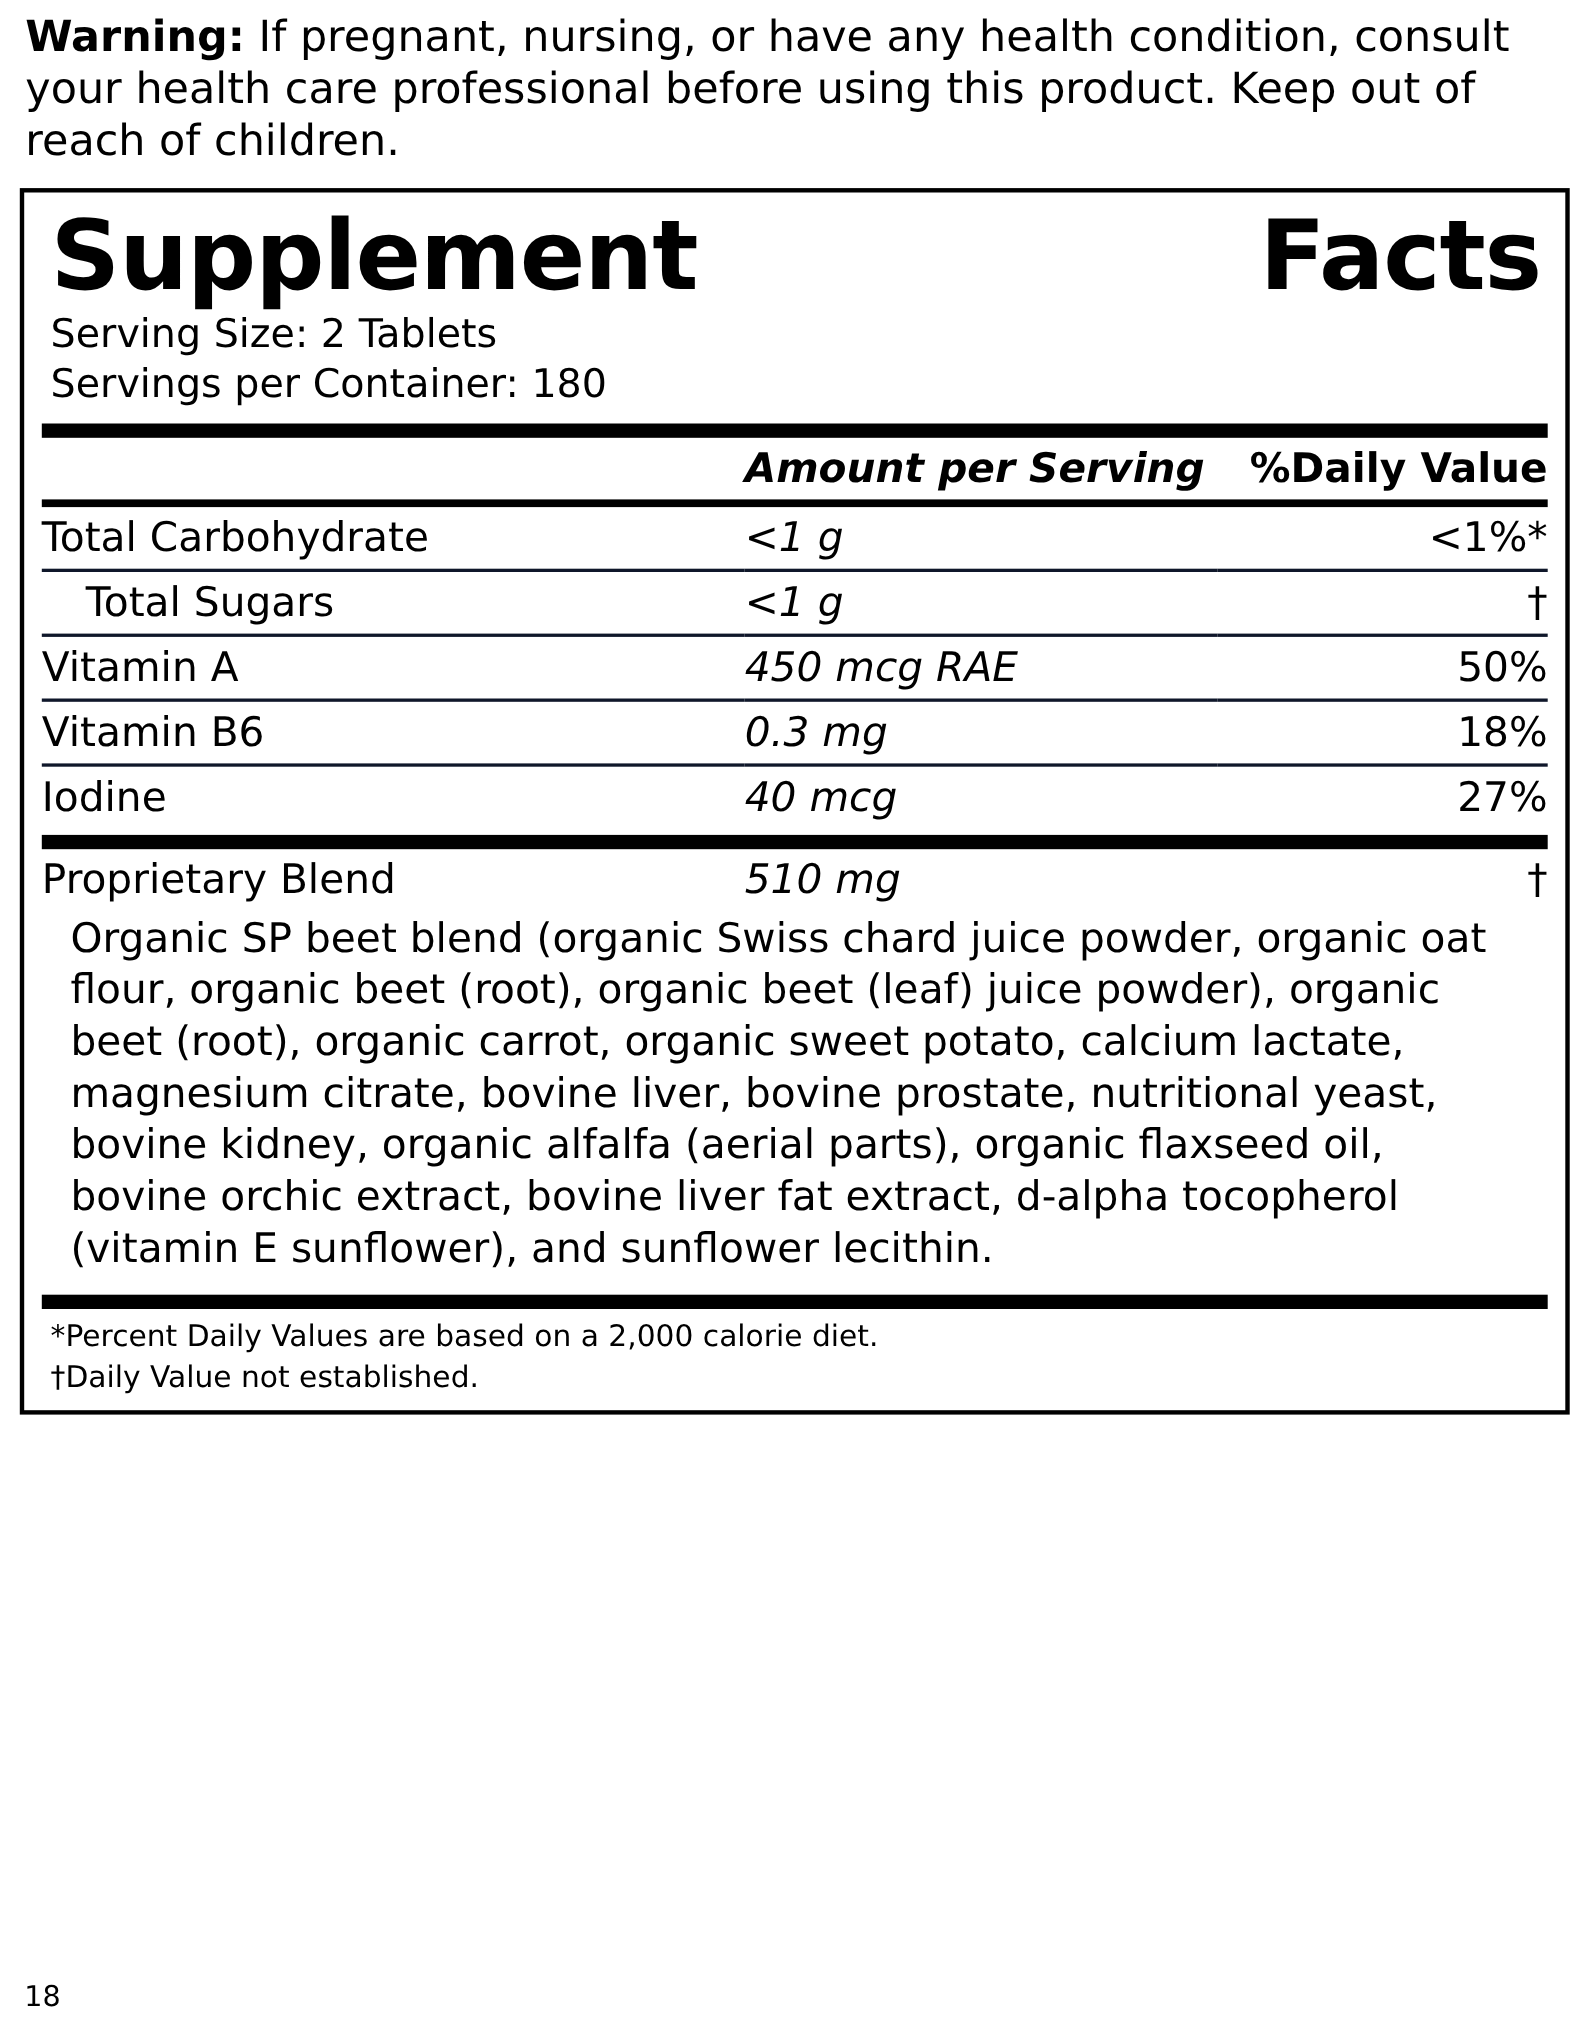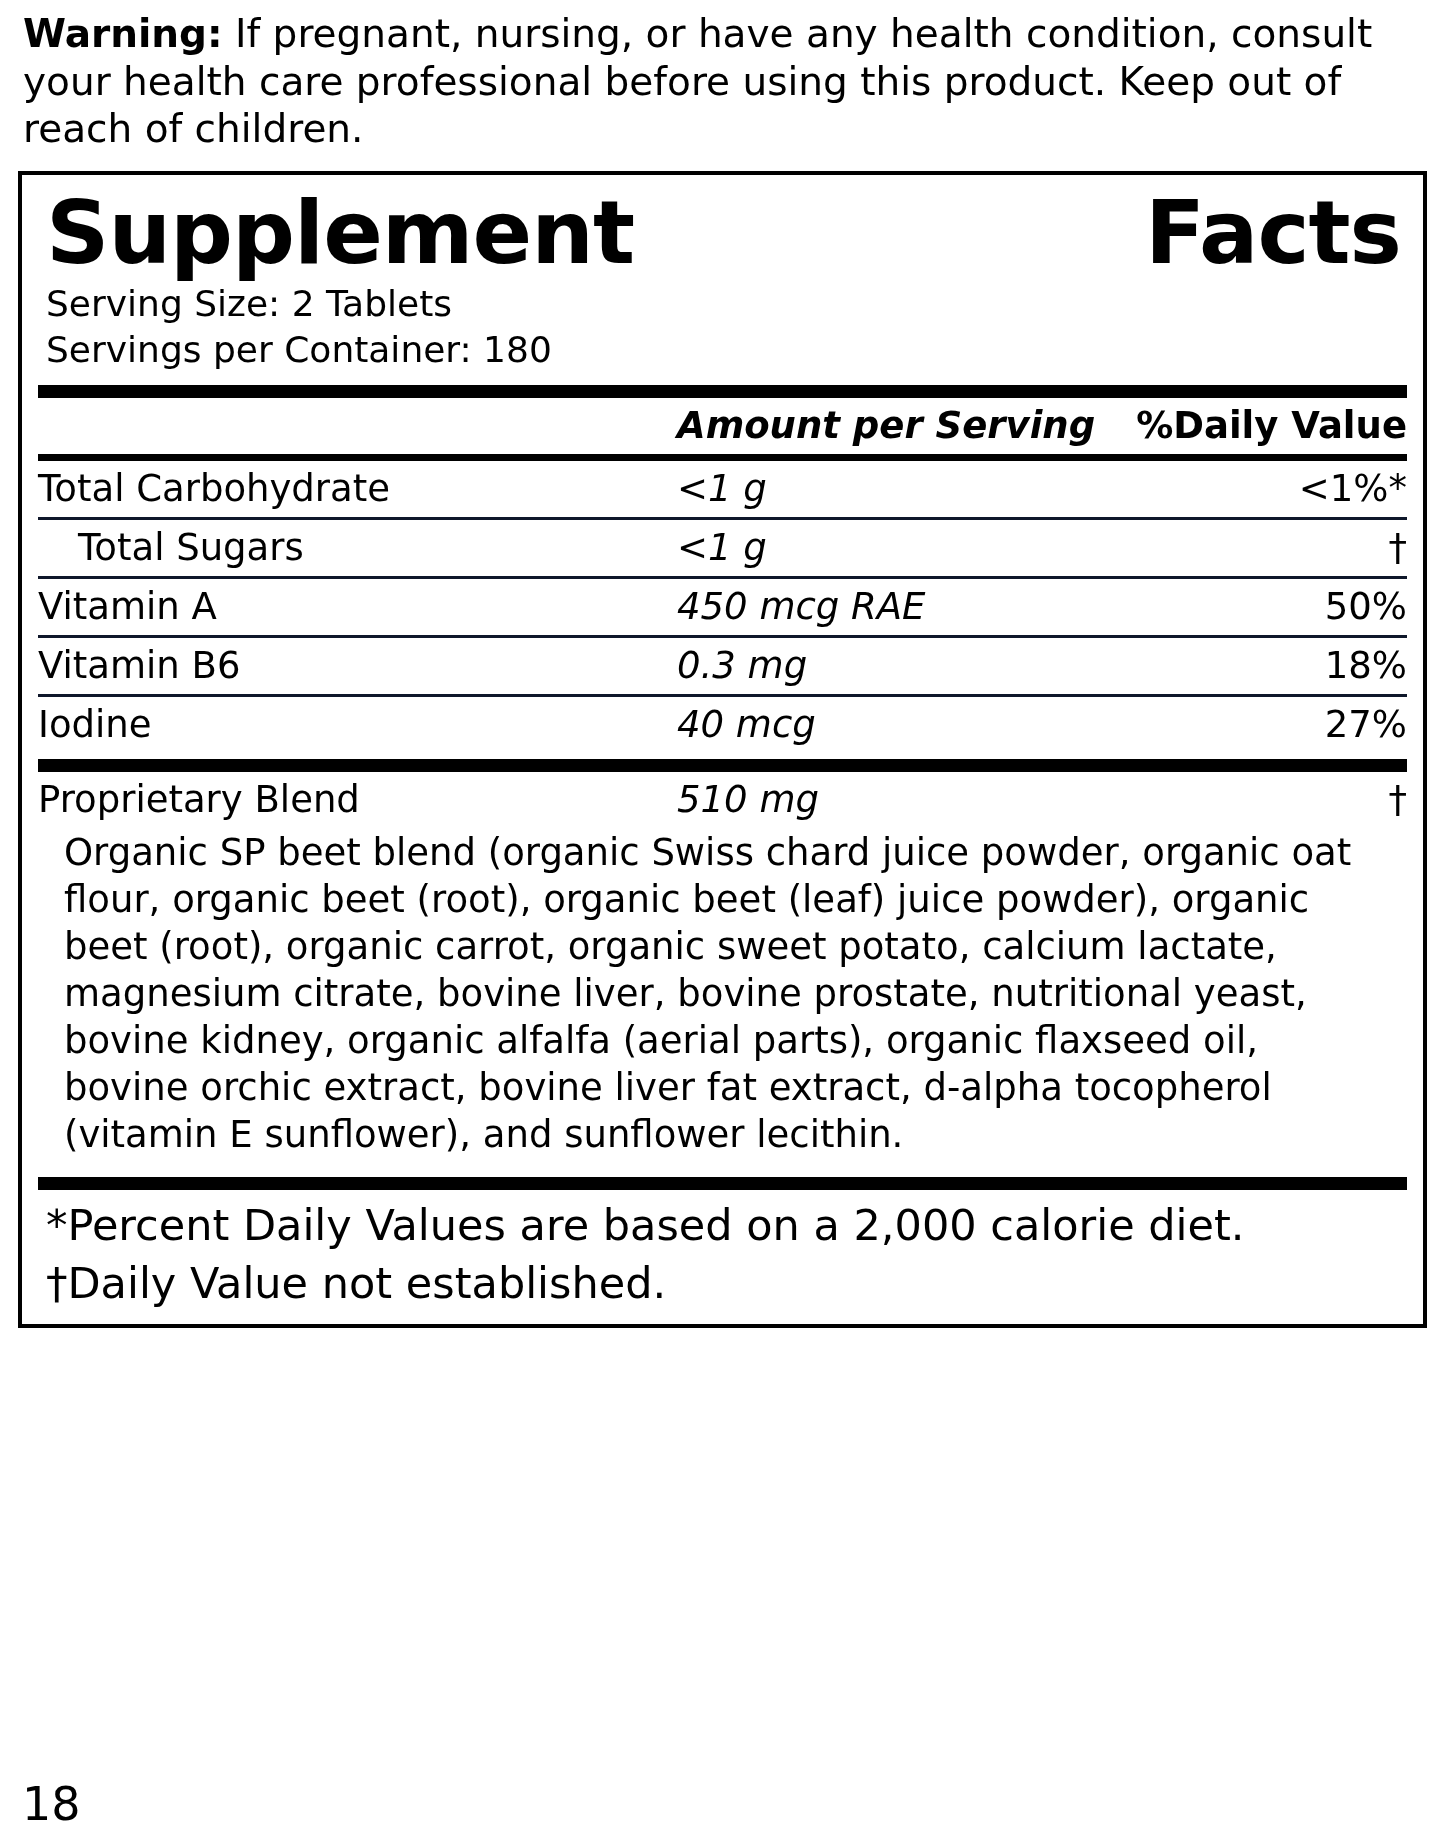--- a/index.html
+++ b/index.html
@@ -93,36 +93,36 @@
     font-size: 37px;
   }
   .blend-desc {
     font-size: 37px;
     line-height: 1.27;
     padding: 2px 16px 6px 26px;
     text-align: left;
   }
 
   .footnotes {
-    font-size: 43px;
+    font-size: 27px;
     line-height: 1.3;
     padding: 8px 8px 2px 8px;
   }
 
   .other-ing {
     font-size: 38px;
     line-height: 1.25;
     padding: 16px 4px 0 4px;
   }
 
   .page-num {
     position: absolute;
     left: 22px;
     bottom: 14px;
-    font-size: 46px;
+    font-size: 26px;
   }
 </style>
 </head>
 <body>
 
 <div class="page">
 
   <div class="warning">
     <b>Warning:</b><span> If pregnant, nursing, or have any health condition, consult your health care professional before using this product. Keep out of reach of children.</span>
   </div>

